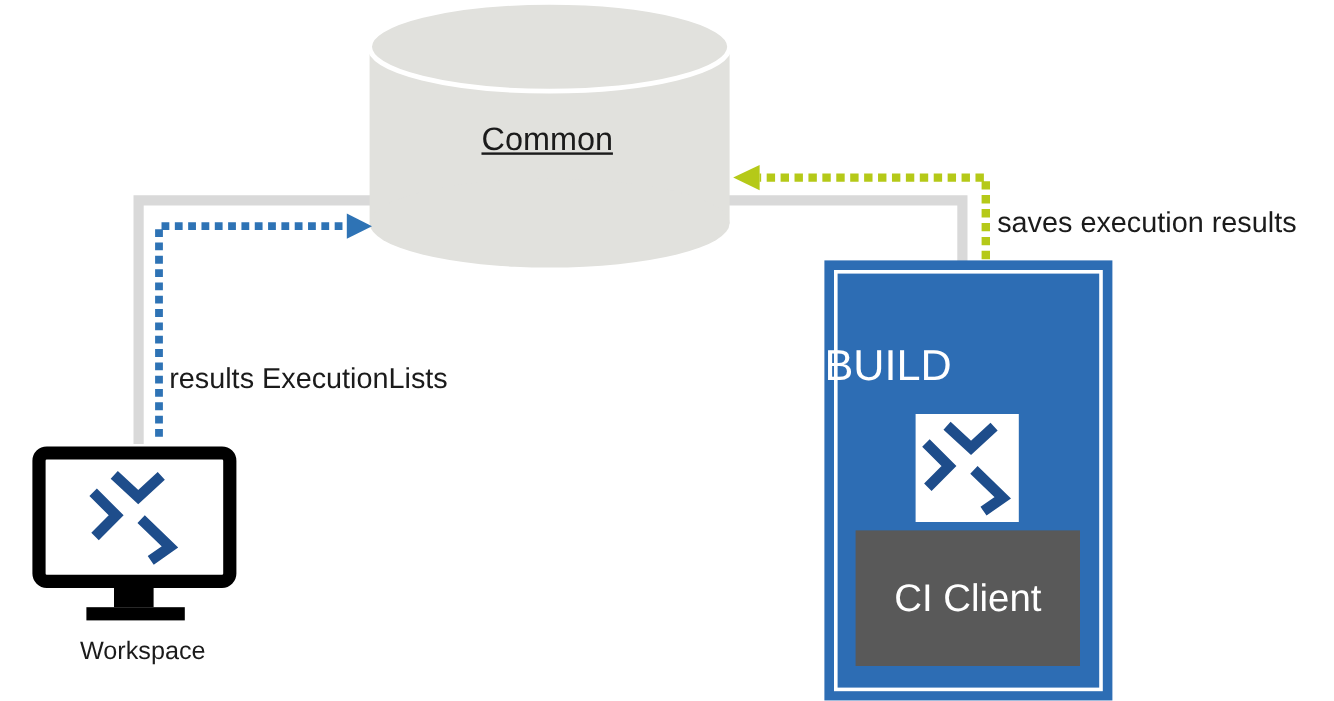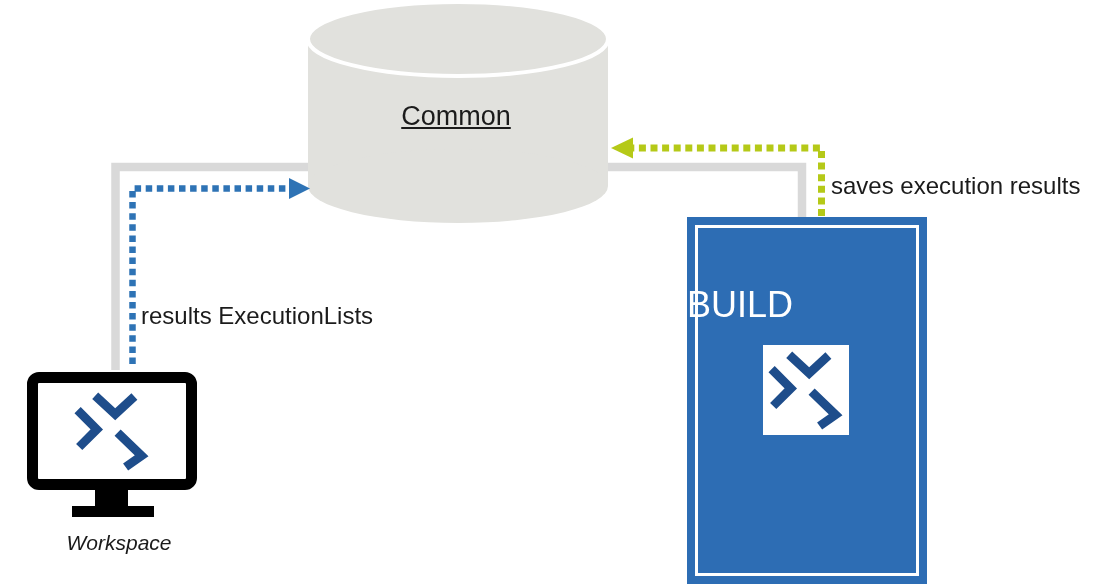--- a/index.html
+++ b/index.html
@@ -29,21 +29,21 @@
   .edge-label{font-size:24px;color:#1b1b1b;white-space:nowrap;}
 
   
   .monitor{
     left:27px;top:372px;width:170px;height:118px;box-sizing:border-box;
     background:#ffffff;border:11px solid #000;border-radius:12px;
     display:flex;align-items:center;justify-content:center;
   }
   .monitor-neck{left:95px;top:490px;width:33px;height:16px;background:#000;}
   .monitor-base{left:72px;top:506px;width:82px;height:11px;background:#000;}
-  .workspace-label{left:39px;top:531px;width:160px;text-align:center;font-size:21px;font-style:italic;}
+  .workspace-label{left:39px;top:531px;width:160px;text-align:center;font-size:21px;}
 
   
   .logo-stroke{stroke:var(--logo-navy,#1e4d8b);stroke-width:11;fill:none;
     stroke-linecap:butt;stroke-linejoin:miter;}
 
   
   .build-server{
     left:687px;top:217px;width:240px;height:367px;
     background:var(--box-blue,#2d6db4);
   }
@@ -116,15 +116,18 @@
     <div class="bs-title">
       <div>BUILD</div>
     </div>
     <div class="bs-logo-square">
       <svg width="80" height="84" viewBox="0 0 100 100">
         <polyline class="logo-stroke" points="29,6 54,29 78,7"></polyline>
         <polyline class="logo-stroke" points="7,24 31,48 9,70"></polyline>
         <polyline class="logo-stroke" points="57,52 87,81 67,95"></polyline>
       </svg>
     </div>
+    <div class="ci-client">
+      <span>CI Client</span>
+    </div>
   </div>
 
 </div>
 
 </body></html>

